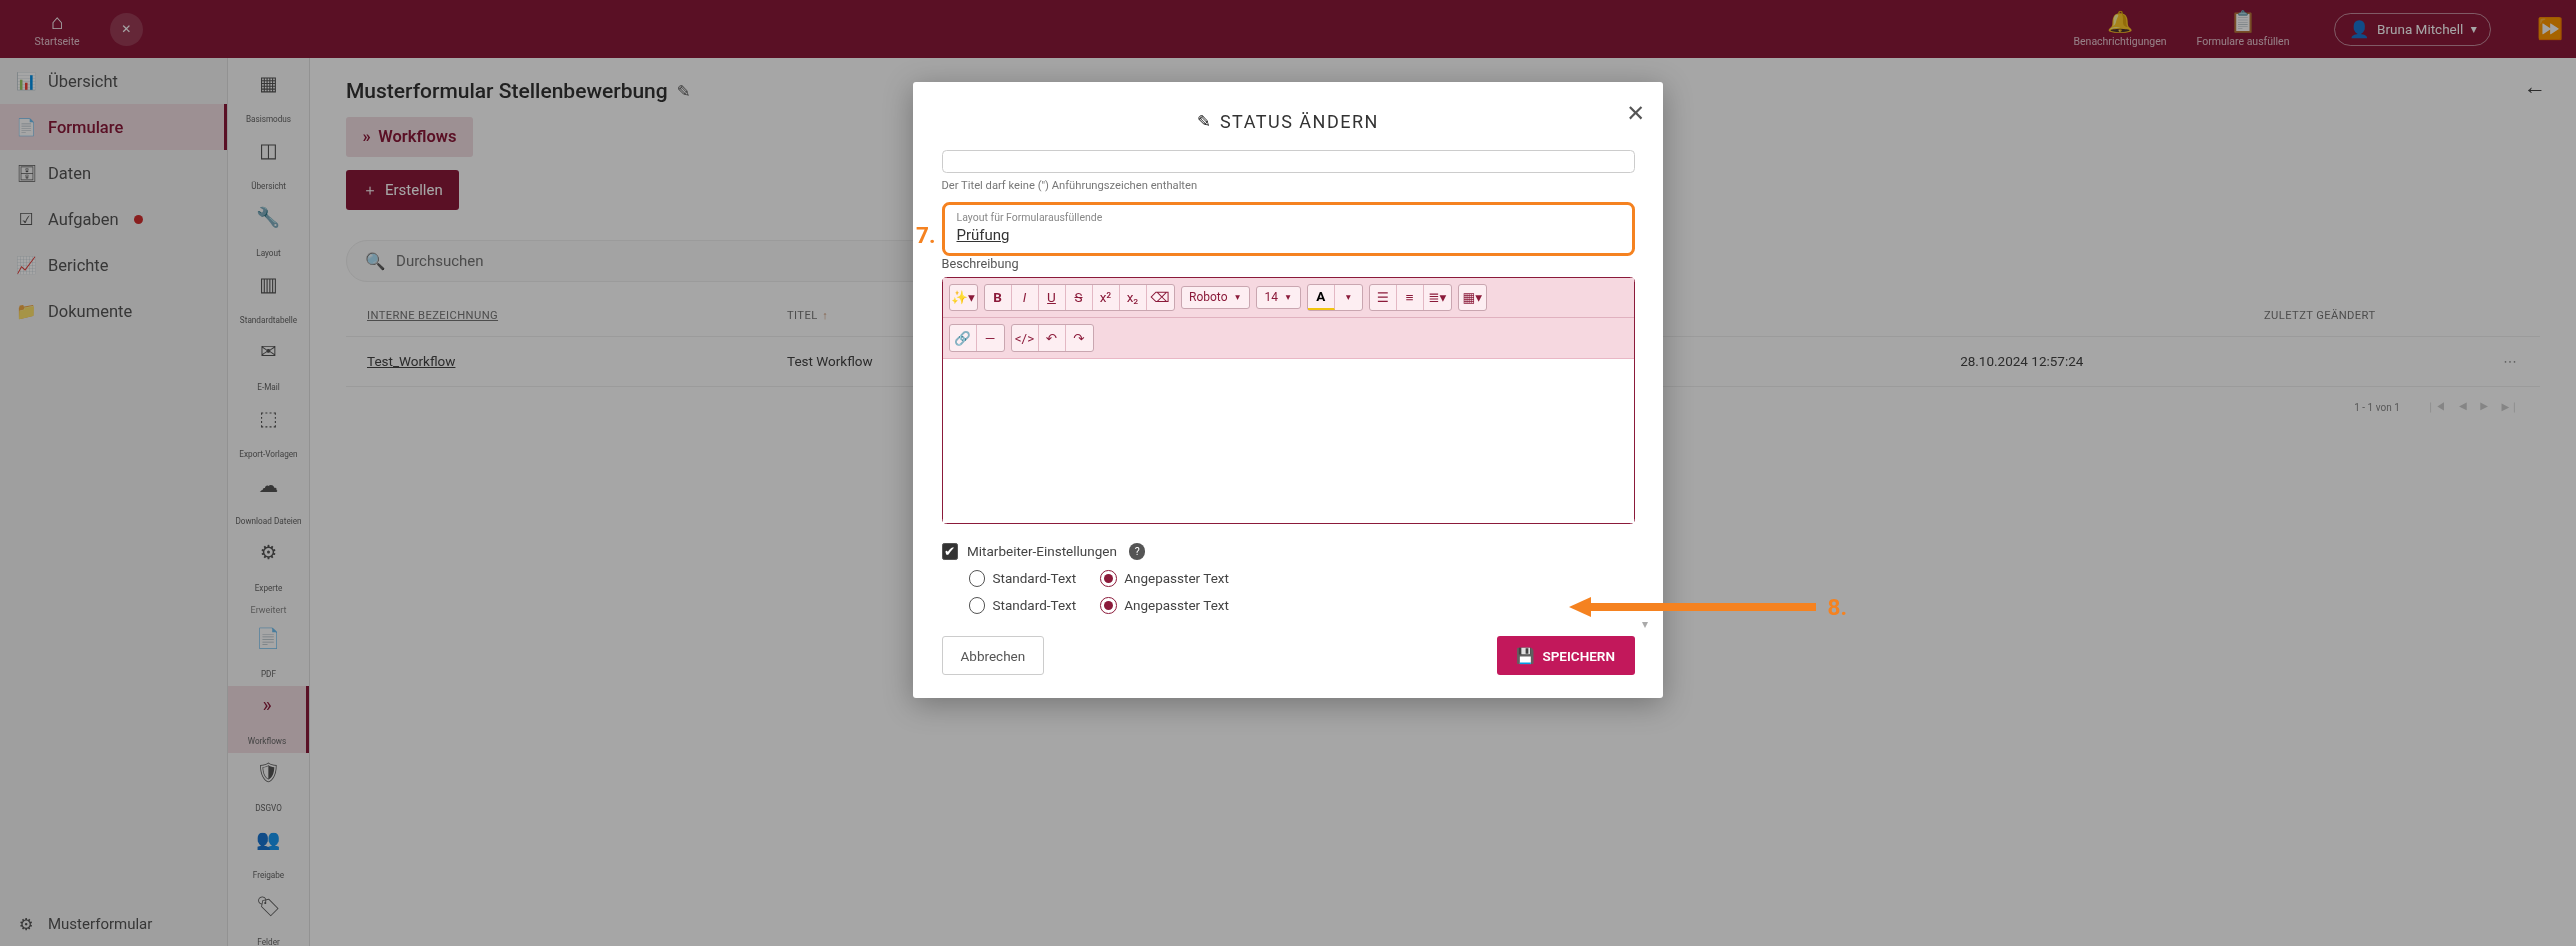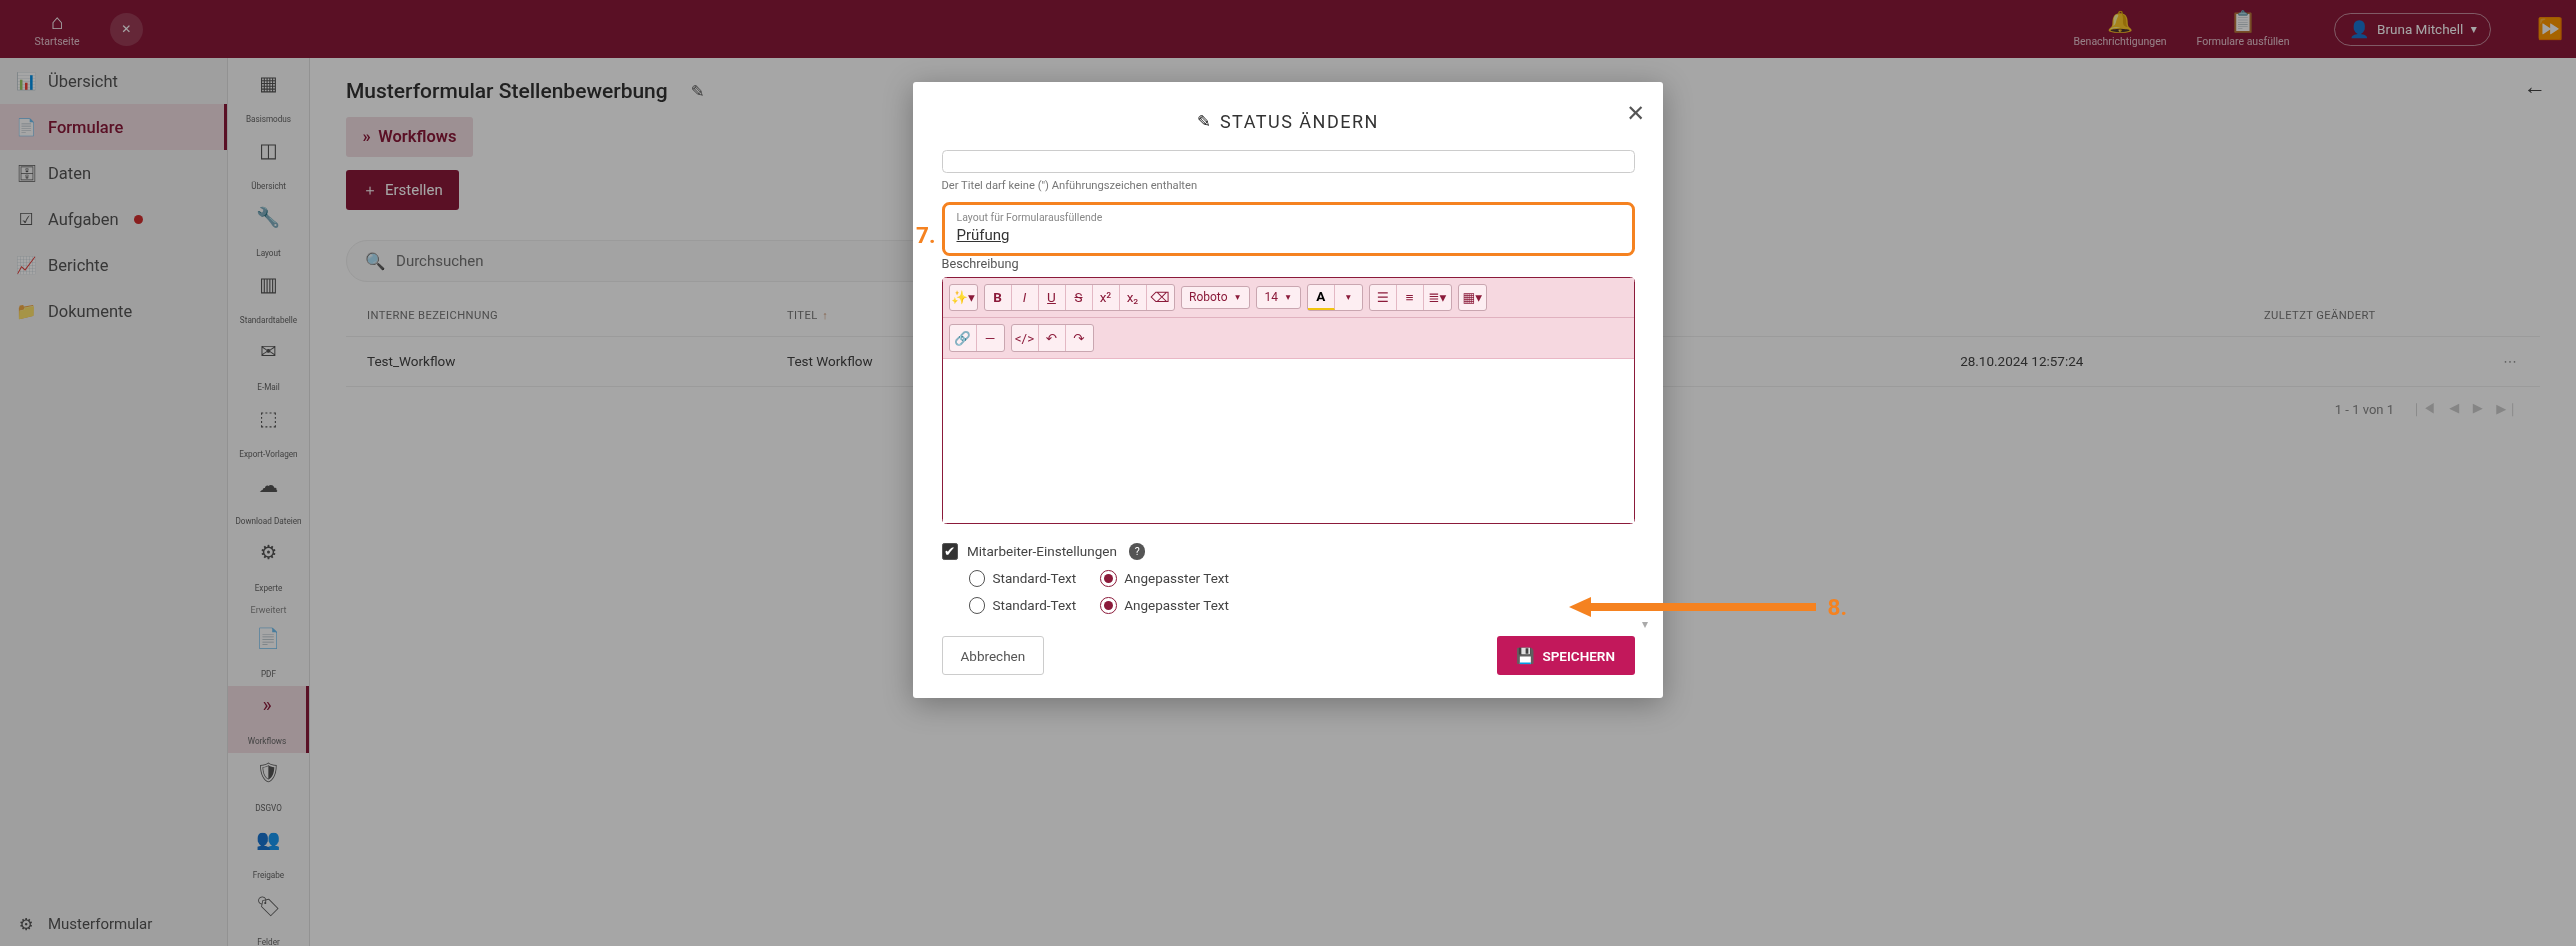--- a/index.html
+++ b/index.html
@@ -41,39 +41,39 @@
   .rail-item { display: flex; flex-direction: column; align-items: center; padding: 7.5px 3px; cursor: pointer; width: 100%; }
   .rail-item .icon { font-size: 19.5px; color: #555; }
   .rail-item .label { font-size: 8.2px; color: #666; margin-top: 20px; text-align: center; line-height: 1.1; }
   .rail-item.workflows { background: #f1dde2; border-right: 3.7px solid #8b1a3a; }
   .rail-item.workflows .icon { color: #8b1a3a; }
   .rail-section { font-size: 9px; color: #888; margin: 4.5px 0; }
 
   
   .content { flex: 1; position: relative; padding: 21px 36px; }
   .back-arrow { position: absolute; top: 15px; right: 30px; font-size: 22.5px; color: #444; cursor: pointer; }
-  .page-title-row { display: flex; align-items: center; gap: 23px; }
+  .page-title-row { display: flex; align-items: center; gap: 9px; }
   .page-title { font-size: 21px; font-weight: 500; color: #333; }
   .edit-pencil { font-size: 16.5px; color: #555; cursor: pointer; }
   .workflows-chip { display: inline-flex; align-items: center; gap: 7.5px; background: #f1dde2; color: #8b1a3a; font-weight: 600; padding: 10.5px 16.5px; margin-top: 13.5px; border-radius: 3px; font-size: 16.5px; }
   .workflows-chip .chev { font-weight: bold; }
   .create-btn { display: inline-flex; align-items: center; gap: 7.5px; background: #8b1a3a; color: #fff; padding: 10.5px 16.5px; border: none; border-radius: 3px; font-size: 15px; margin-top: 13.5px; cursor: pointer; }
   .search-bar { margin-top: 30px; display: flex; align-items: center; background: #fafafa; border: 0.7px solid #eee; border-radius: 30px; padding: 10.5px 18px; width: 1170px; }
   .search-bar .icon { color: #888; font-size: 16.5px; margin-right: 10.5px; }
   .search-bar input { border: none; background: transparent; outline: none; font-size: 15px; flex: 1; color: #555; }
 
   .table { margin-top: 13.5px; width: 100%; }
   .table-header { display: flex; padding: 13.5px 21px; color: #777; font-size: 11.2px; letter-spacing: 0.4px; }
-  .col-intern { width: 420px; }
+  .col-intern { width: 420px; text-decoration: underline; }
   .col-titel { width: 675px; display: flex; align-items: center; gap: 4.5px;}
   .col-date { width: 195px; margin-left: auto; text-align: left; }
   .col-actions { width: 60px; }
   .table-row { display: flex; padding: 16.5px 21px; border-top: 0.7px solid #eee; align-items: center; font-size: 13.5px; color: #444; }
   .table-row .actions { margin-left: auto; color: #999; letter-spacing: 2.2px; cursor: pointer; }
-  .paginator { display: flex; align-items: center; justify-content: flex-end; padding: 13.5px 21px; gap: 16px; color: #888; font-size: 13px; border-top: 0.7px solid #eee; }
+  .paginator { display: flex; align-items: center; justify-content: flex-end; padding: 13.5px 21px; gap: 26px; color: #888; font-size: 10px; border-top: 0.7px solid #eee; }
   .paginator .controls { display: flex; gap: 13.5px; color: #ccc; }
 
   
   .overlay { position: absolute; inset: 0; background: rgba(0,0,0,0.35); }
   
   
   .modal {
     position: absolute; left: 50%; top: 82px; transform: translateX(-50%);
     width: 750px; background: #fff; border-radius: 3px; box-shadow: 0 6px 30px rgba(0,0,0,0.3);
     padding: 25.5px 28.5px 22.5px 28.5px;

